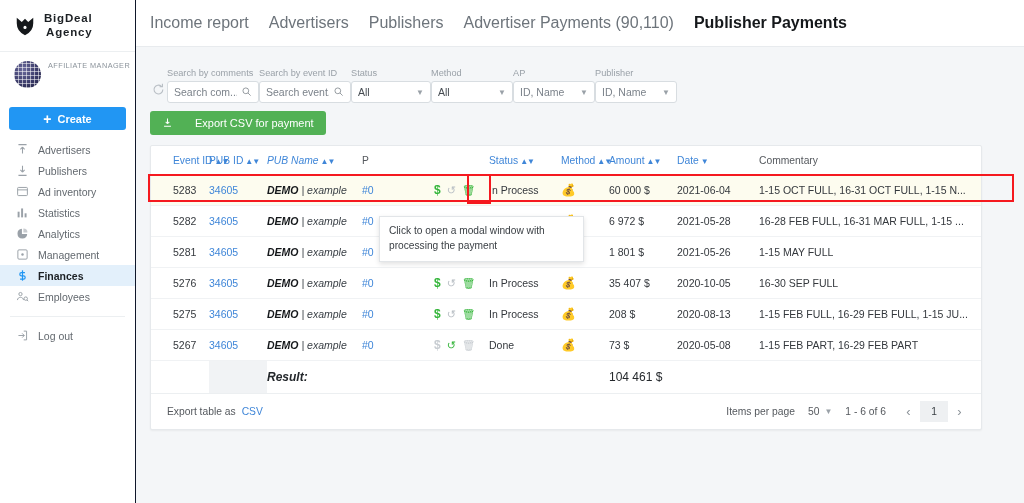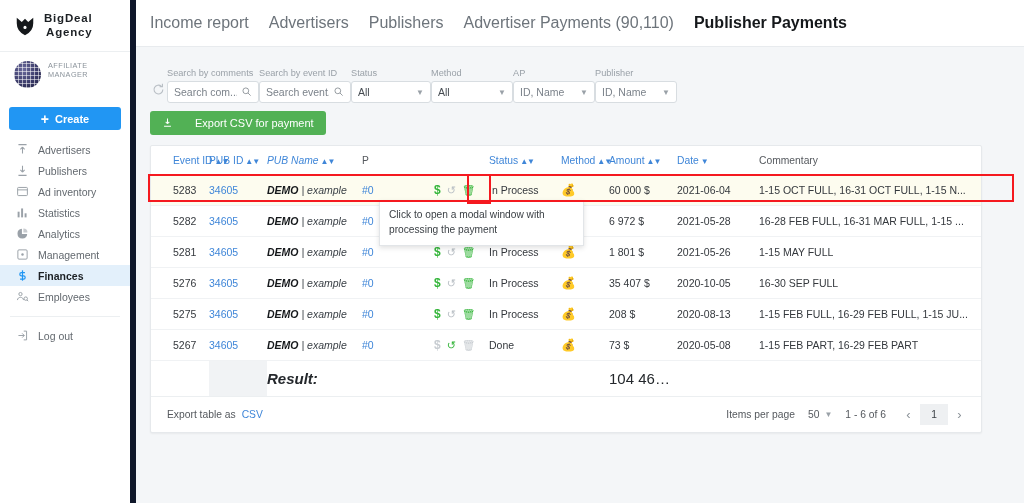--- a/index.html
+++ b/index.html
@@ -7,21 +7,21 @@
     width: 1024px; height: 503px;
     font-family: "Liberation Sans", sans-serif;
     background: #f4f6f8;
     overflow: hidden;
   }
   .app { display: flex; width: 1024px; height: 503px; }
 
   
   .sidebar {
     width: 136px; height: 503px; background: #ffffff;
-    border-right: 6px solid #0f172a;
+    border-right: 1px solid #0f172a;
     display: flex; flex-direction: column; flex: none;
   }
   .brand {
     height: 52px; display: flex; align-items: center; gap: 8px;
     padding-left: 14px; border-bottom: 1px solid #eceff1;
   }
   .brand-mark { width: 22px; height: 22px; flex: none; }
   .brand-text { line-height: 1.15; }
   .brand-l1 { font-size: 11.5px; font-weight: bold; color: #1c2024; letter-spacing: .8px; }
   .brand-l2 { font-size: 11.5px; font-weight: bold; color: #1c2024; letter-spacing: .8px; text-align: right; }
@@ -137,21 +137,21 @@
   .ai.dollar { color: #34b53a; font-size: 12px; font-weight: bold; }
   .ai.dollar.off { color: #c7ccd1; }
   .ai.undo { color: #b9bfc5; font-size: 11px; }
   .ai.undo.on { color: #34b53a; }
   .ai.trash { color: #34b53a; font-size: 10.5px; }
   .ai.trash.off { color: #c7ccd1; }
   .methico { font-size: 12px; }
 
   tr.row-hl td { background: #fdfcef; }
 
-  .res-row td { border-bottom: 1px solid #eceff1; font-size: 15px; color: #24282c; padding-top: 9px; padding-bottom: 9px; }
+  .res-row td { border-bottom: 1px solid #eceff1; font-size: 12px; color: #24282c; padding-top: 9px; padding-bottom: 9px; }
   .res-row td.gray { background: #f1f3f5; }
   .res-lbl { font-weight: bold; }
 
   .foot {
     display: flex; align-items: center; height: 35px; padding: 0 12px 0 16px;
     font-size: 10.3px; color: #55595e;
   }
   .foot .csv { color: #3f86d8; margin-left: 6px; cursor: pointer; }
   .foot-right { margin-left: auto; display: flex; align-items: center; gap: 13px; }
   .per-sel { display: inline-flex; align-items: center; gap: 5px; cursor: pointer; }
@@ -167,21 +167,21 @@
 
   
   .redbox {
     position: absolute; border: 2px solid #f5191f; pointer-events: none; z-index: 6;
   }
   #redbox-row { left: -3px; top: 28px; width: 866px; height: 28px; }
   #redbox-cell { left: 316px; top: 28px; width: 24px; height: 30px; }
 
   
   .tooltip {
-    position: absolute; left: 228px; top: 54px; width: 205px;
+    position: absolute; left: 228px; top: 70px; width: 205px;
     background: #fff; border: 1px solid #e2e5e8; box-shadow: 0 2px 5px rgba(0,0,0,.12);
     padding: 7px 9px; font-size: 10.2px; color: #3a3f44; line-height: 1.45; z-index: 5;
   }
 </style>
 </head>
 <body>
 
 <div class="app">
 
   <aside class="sidebar">

